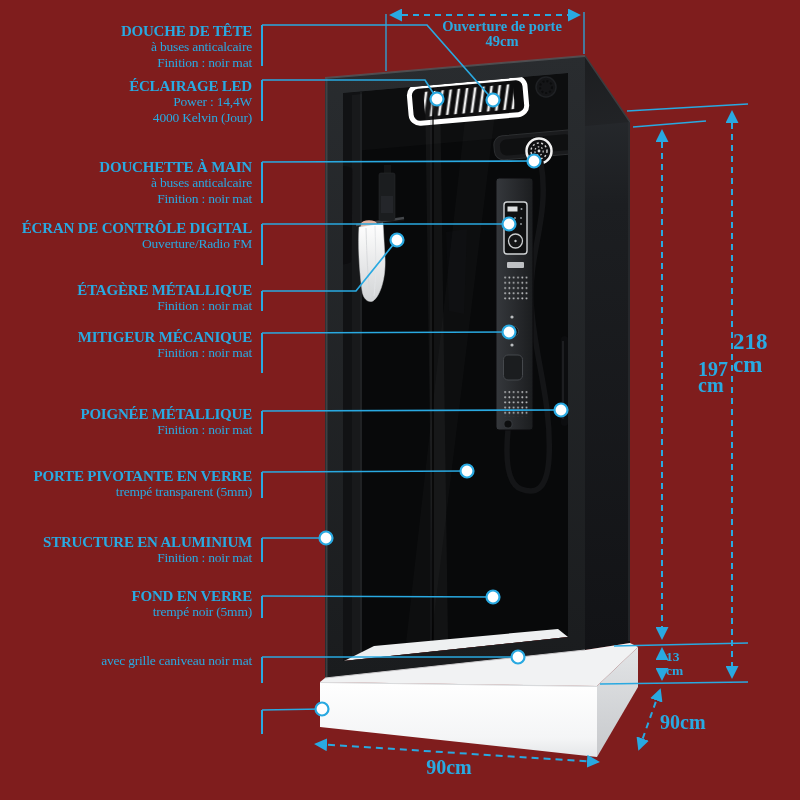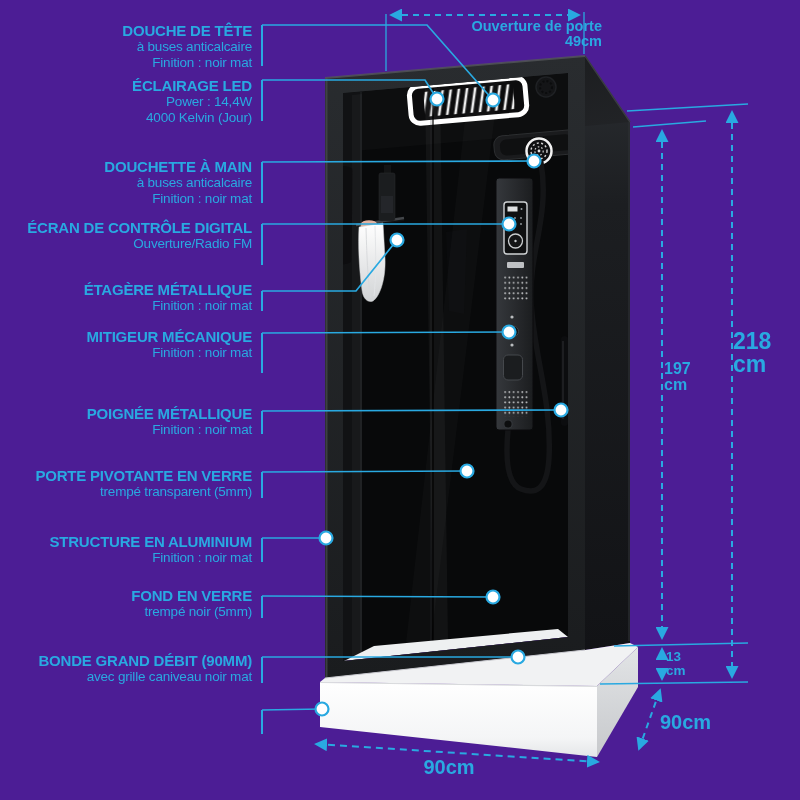--- a/index.html
+++ b/index.html
@@ -1,25 +1,25 @@
 <!DOCTYPE html>
 <html style="--accent: #29a9e1;"><head>
 <meta charset="utf-8">
 <style>
   html,body{margin:0;padding:0;background:#fff}
-  .stage{position:relative;width:800px;height:800px;background:#4c1d95;overflow:hidden;
-         font-family:Liberation Sans, sans-serif;}
+  .stage{position:relative;width:800px;height:800px;background:#7f1d1d;overflow:hidden;
+         font-family:Liberation Serif, serif;}
   .stage svg{position:absolute;left:0;top:0}
   .label{position:absolute;right:548px;text-align:right;color:var(--accent,#29a9e1);white-space:nowrap}
   .lt{font-weight:bold;font-size:15px;line-height:16px;letter-spacing:-0.2px}
   .ls{font-size:13.5px;line-height:15.5px;letter-spacing:-0.2px}
   .dim{position:absolute;color:var(--accent,#29a9e1);font-weight:bold;white-space:nowrap}
-  .dim-door{left:402px;top:19px;width:200px;text-align:right;font-size:14.5px;line-height:14.5px}
+  .dim-door{left:402px;top:19px;width:200px;text-align:center;font-size:14.5px;line-height:14.5px}
   .dim-218{left:733px;top:330px;font-size:23px;line-height:23px}
-  .dim-197{left:664px;top:361px;font-size:16px;line-height:16px}
+  .dim-197{left:698px;top:361px;font-size:20px;line-height:16px}
   .dim-13{left:666px;top:650px;font-size:13.5px;line-height:14px}
   .dim-d90{left:660px;top:712px;font-size:20px;line-height:20px}
   .dim-w90{left:384px;top:757px;width:130px;text-align:center;font-size:20px;line-height:20px}
   .cyl{stroke:var(--accent,#29a9e1)}
 </style>
 </head>
 <body>
 
 <div class="stage">
 
@@ -286,21 +286,20 @@
 </div>
 <div class="label" style="top:534px">
   <div class="lt">STRUCTURE EN ALUMINIUM</div>
   <div class="ls">Finition : noir mat</div>
 </div>
 <div class="label" style="top:588px">
   <div class="lt">FOND EN VERRE</div>
   <div class="ls">trempé noir (5mm)</div>
 </div>
 <div class="label" style="top:653px">
-  <div class="lt">BONDE GRAND DÉBIT (90MM)</div>
   <div class="ls">avec grille caniveau noir mat</div>
 </div>
 
 <div class="dim dim-door">
   <div>Ouverture de porte</div>
   <div>49cm</div>
 </div>
 <div class="dim dim-218">
   <div>218</div>
   <div>cm</div>

